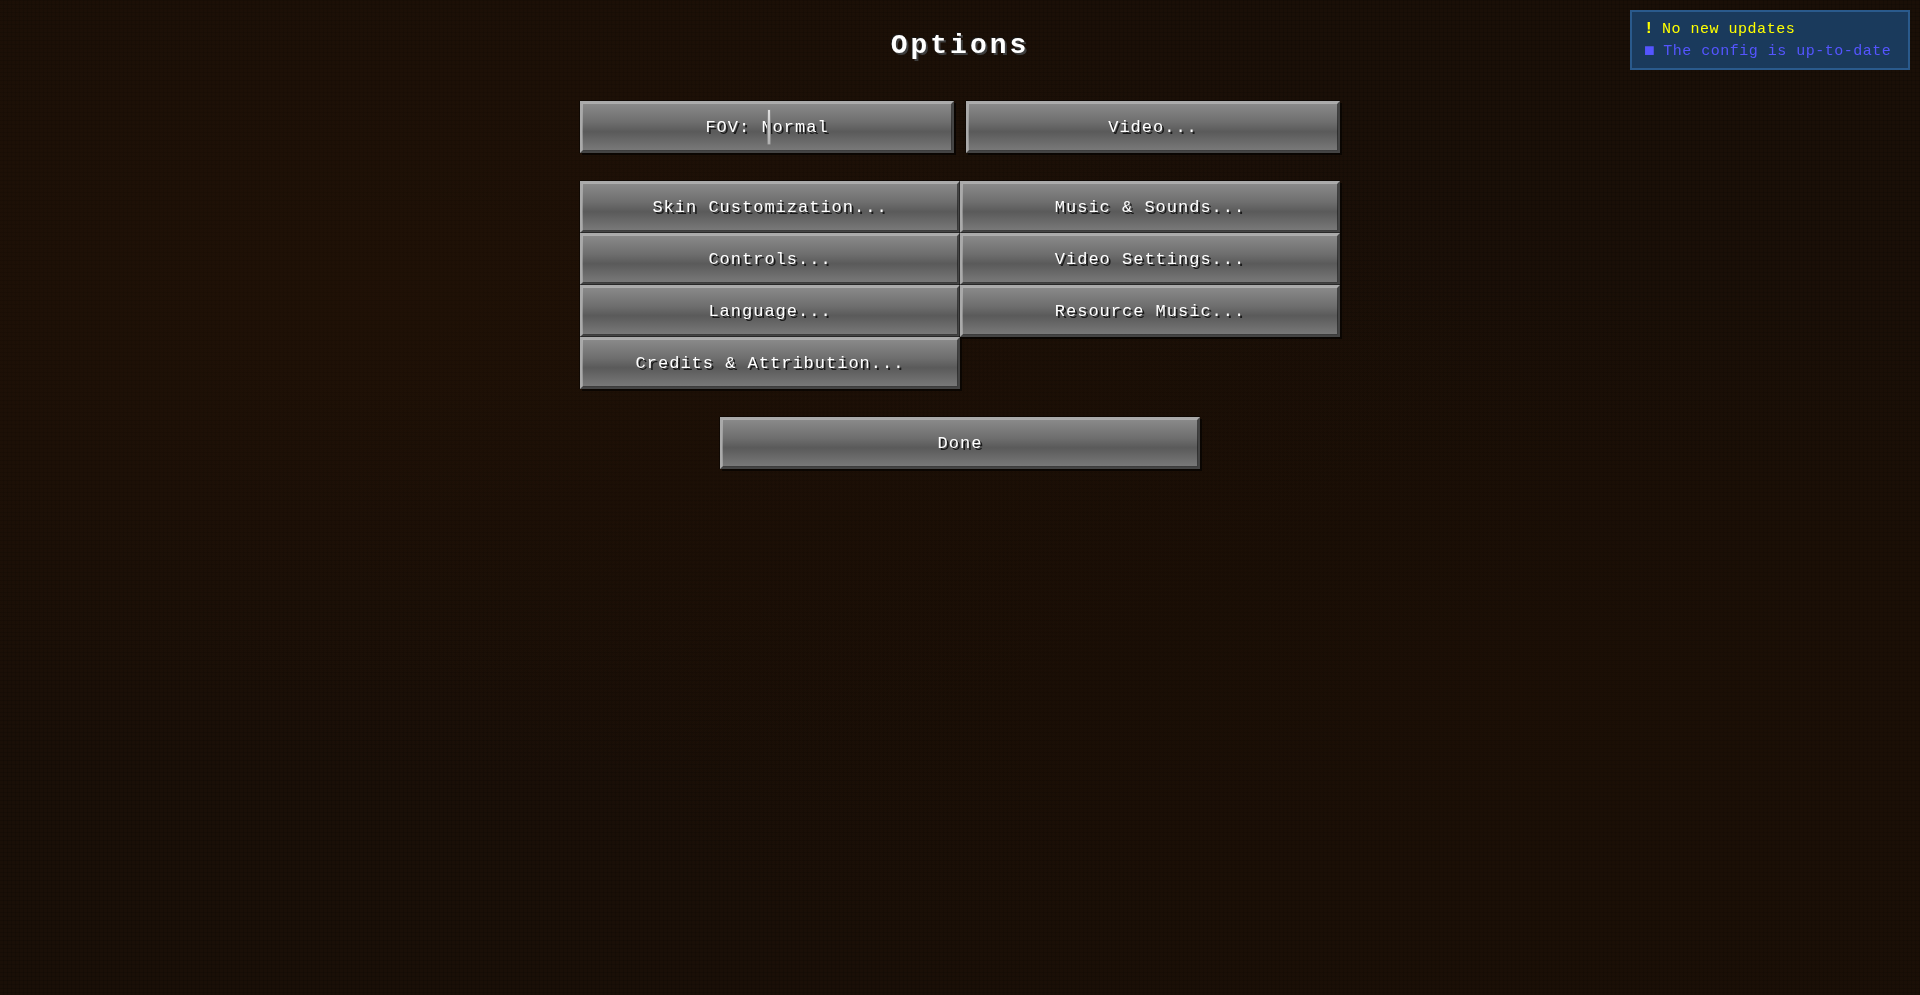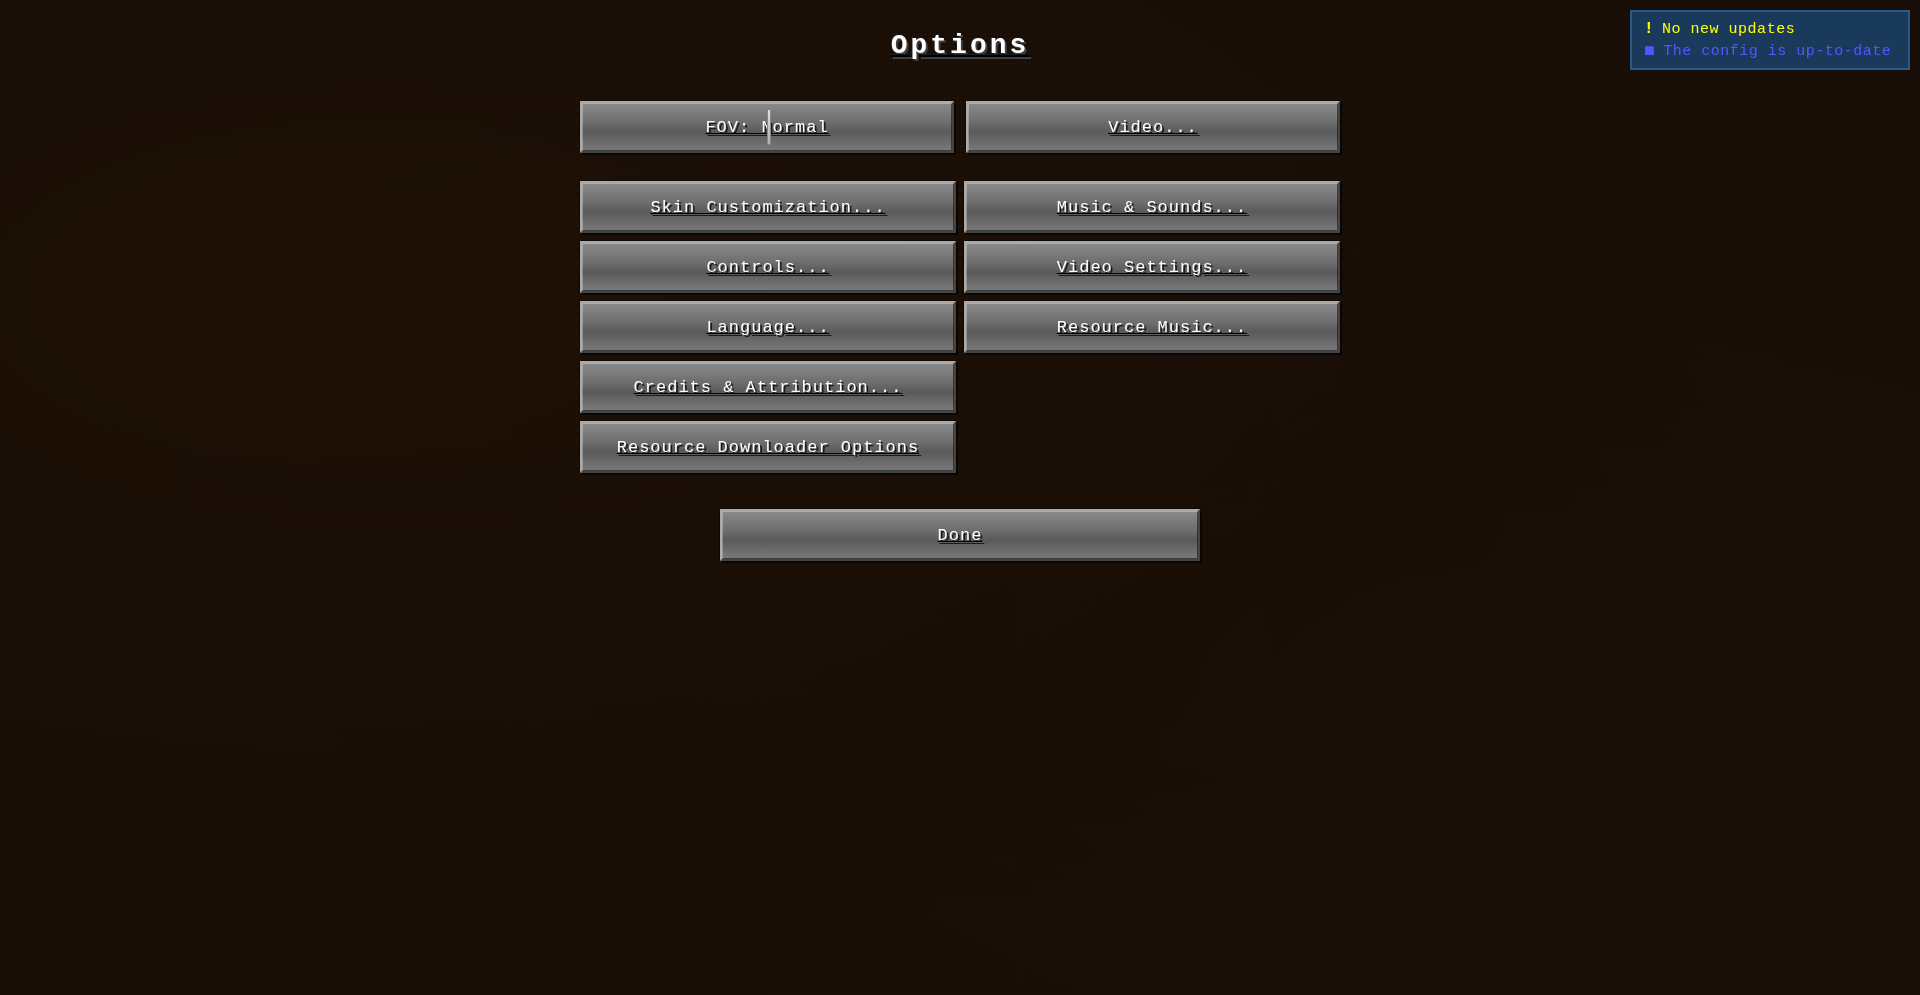--- a/index.html
+++ b/index.html
@@ -49,21 +49,20 @@
     .page-content {
       position: relative;
       z-index: 1;
       display: flex;
       flex-direction: column;
       align-items: center;
       justify-content: flex-start;
       width: 100%;
       height: 100%;
       padding-top: 30px;
-      text-decoration: underline;
     }
 
     .page-title {
       color: #ffffff;
       font-size: 28px;
       font-weight: bold;
       letter-spacing: 3px;
       text-shadow: 2px 2px 0px #3f3f3f, -1px -1px 0px #1a1a1a;
       margin-bottom: 40px;
       font-family: 'Courier New', monospace;
@@ -169,32 +168,31 @@
       font-size: 16px;
     }
 
     .notif-icon-bullet {
       color: #5555ff;
       font-size: 18px;
       line-height: 1;
     }
 
     .done-btn-wrapper {
-      margin-top: 28px;
+      margin-top: 20px;
       width: 480px;
     }
 
     .done-btn-wrapper .mc-button {
       width: 100%;
     }
 
     .buttons-grid {
       display: grid;
       grid-template-columns: 1fr 1fr;
-      gap: 8px;
       width: 100%;
     }
   </style>
 </head>
 <body>
 
 <div class="notification-box">
   <div class="notification-line first">
     <span class="notif-icon-exclaim">!</span>
     <span>No new updates</span>
@@ -235,23 +233,20 @@
       </button>
       <button class="mc-button">
         <span>Language...</span>
       </button>
       <button class="mc-button">
         <span>Resource Music...</span>
       </button>
       <button class="mc-button">
         <span>Credits &amp; Attribution...</span>
       </button>
-      <button class="mc-button" style="grid-column: 1;">
-        <span>Resource Downloader Options</span>
-      </button>
     </div>
 
     <div class="done-btn-wrapper">
       <button class="mc-button">
         <span>Done</span>
       </button>
     </div>
 
   </div>
 </div>

